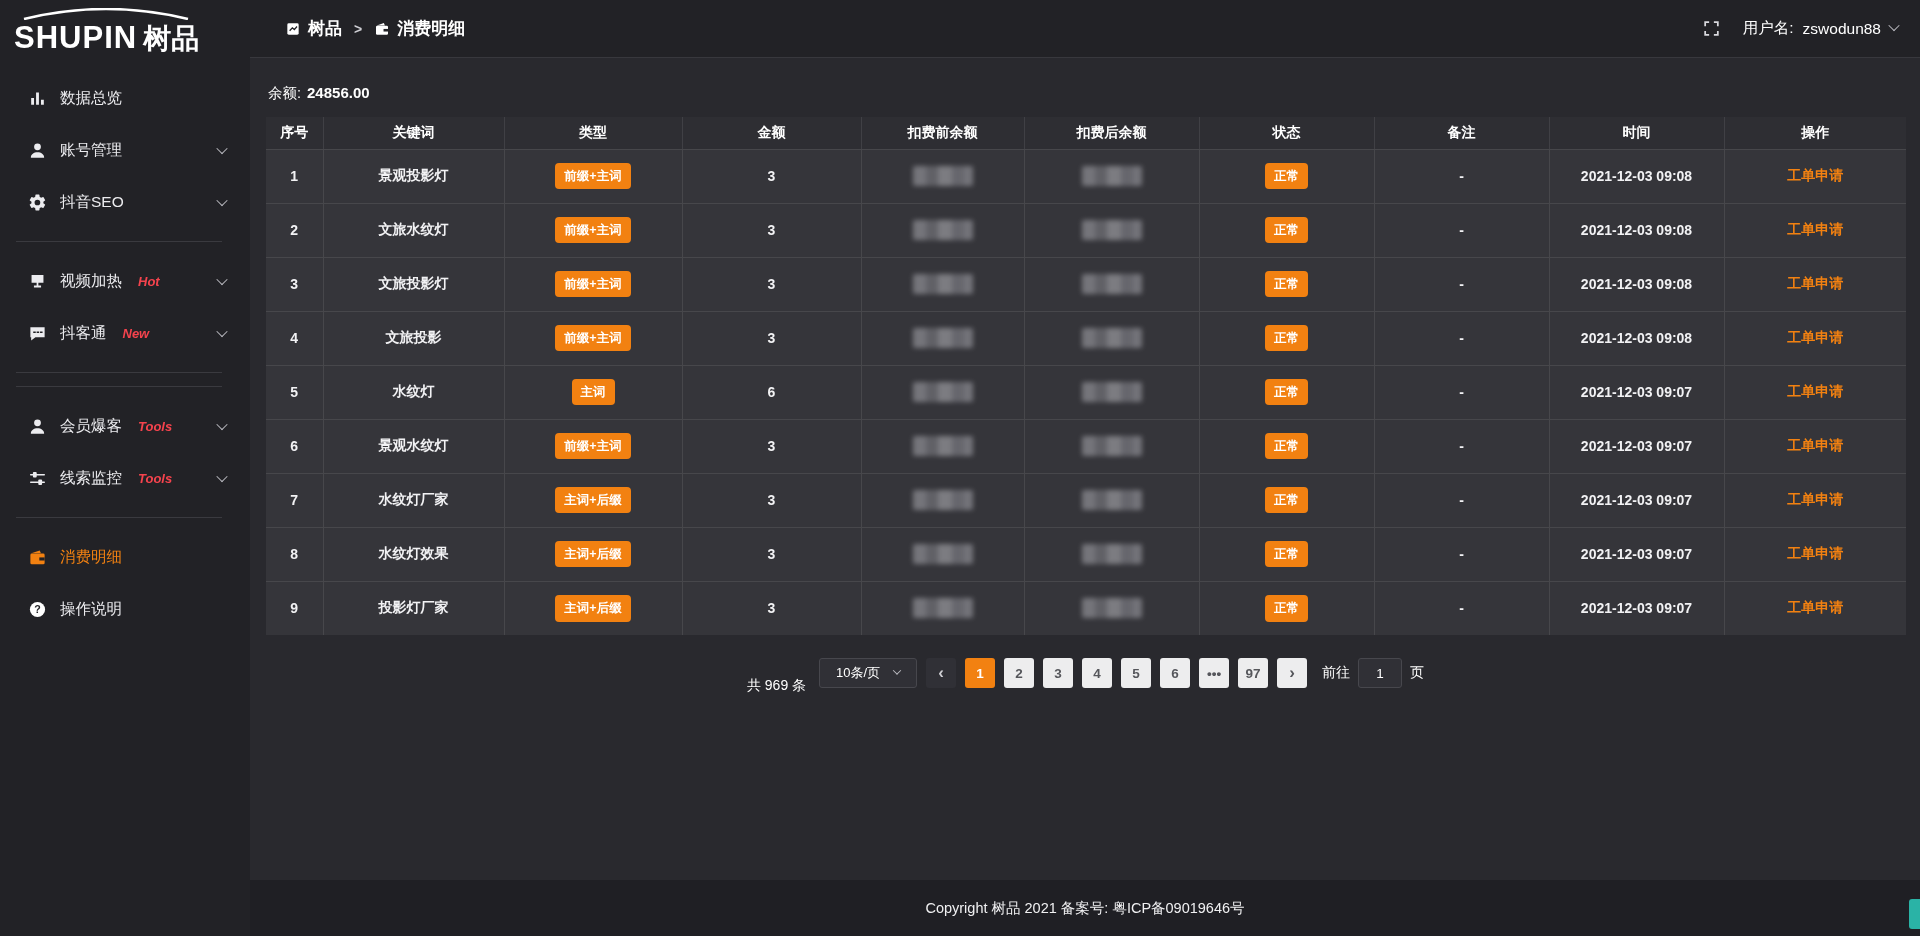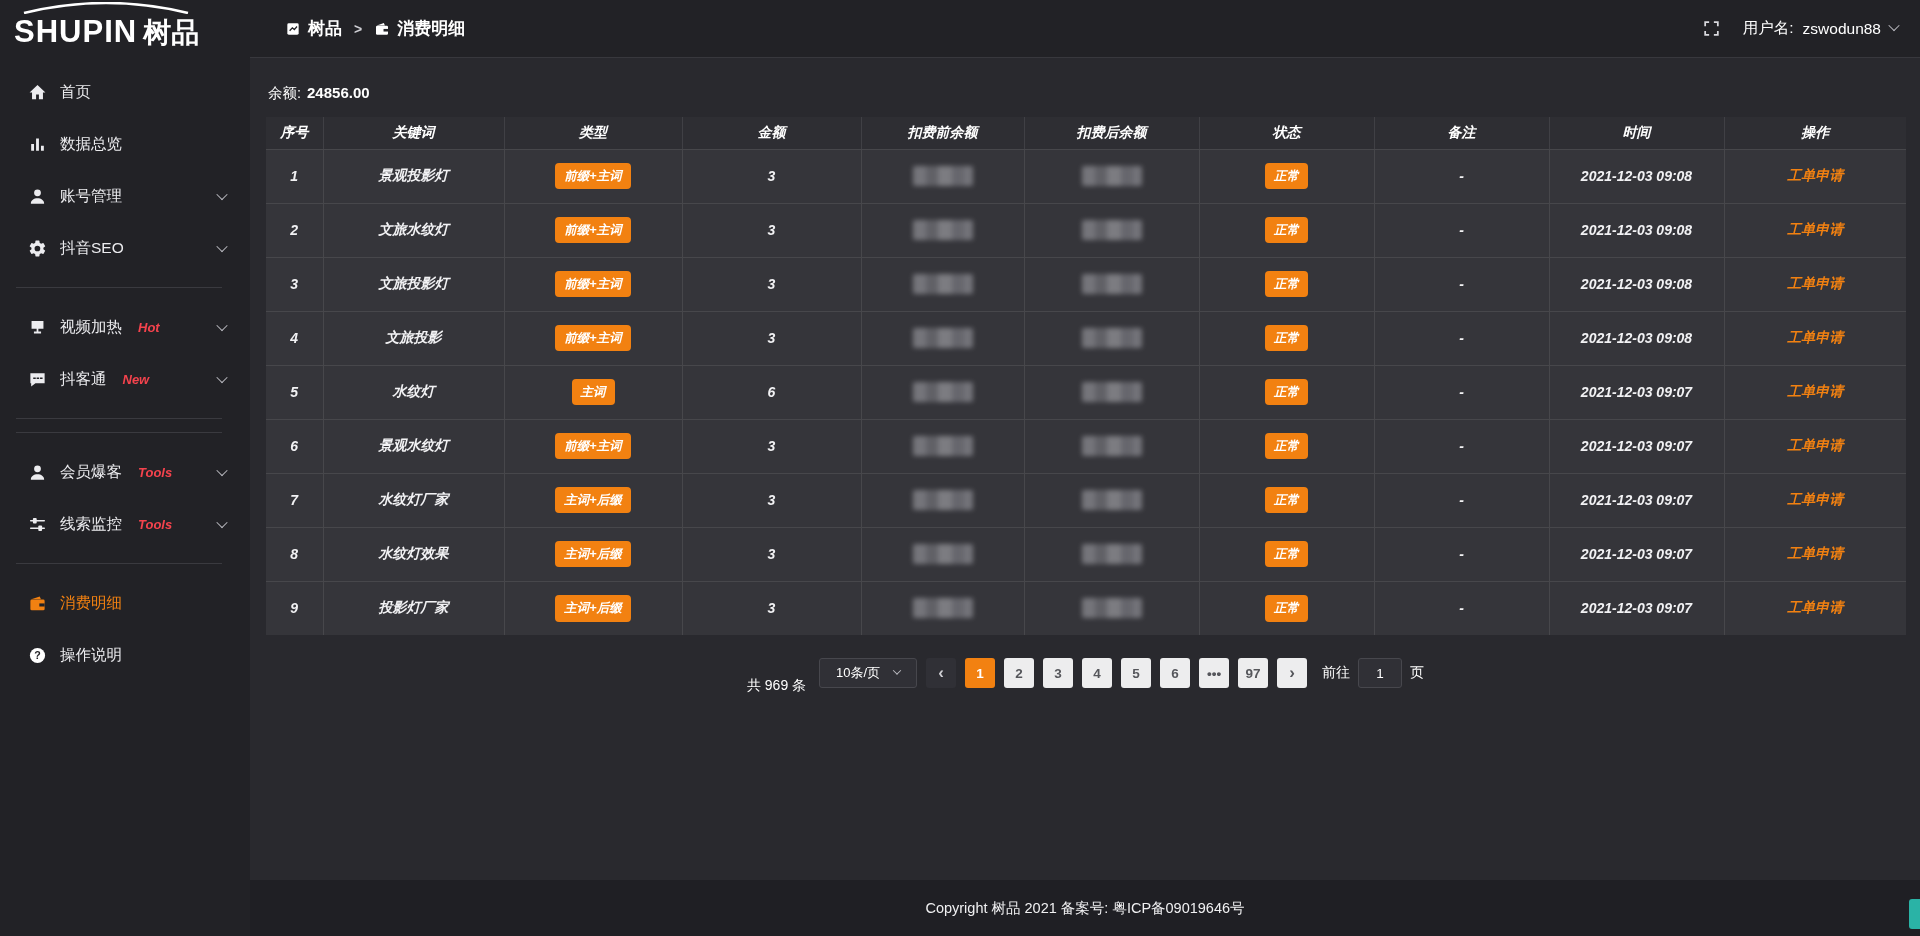--- a/index.html
+++ b/index.html
@@ -3,21 +3,21 @@
 <meta charset="utf-8">
 <style>
   * { margin:0; padding:0; box-sizing:border-box; }
   html,body { width:1920px; height:936px; overflow:hidden; }
   body { font-family:"Liberation Sans","DejaVu Sans",sans-serif; background:#27272b; color:#ededf0; }
   :root { --accent:#f28111; --bg-dark:#222226; --bg-content:#29292e; --row:#35353a; --rowhead:#2e2e33; --line:rgba(255,255,255,.09); }
 
   .app { display:flex; width:100%; height:100%; }
 
   
-  .sidebar { width:250px; flex:none; background:var(--bg-dark); padding-top:0;text-align:center; }
+  .sidebar { width:250px; flex:none; background:var(--bg-dark); padding-top:6px;text-align:center; }
   .logo { padding:2px 0 0 14px; width:200px; }
   .logo svg.arc { display:block; margin-left:4px; }
   .logo-text { display:flex; align-items:baseline; gap:6px; color:#fff; white-space:nowrap; }
   .logo-en { font-size:31px; font-weight:800; letter-spacing:1px; }
   .logo-cn { font-size:28px; font-weight:800; }
   .menu { padding-top:14px; }
   .menu-item { height:52px; display:flex; align-items:center; padding:0 24px 0 28px; cursor:pointer; color:#ececef; }
   .menu-item .mi-icon { width:19px; height:19px; margin-right:13px; flex:none; display:inline-flex; }
   .menu-item .mi-icon svg { width:100%; height:100%; }
   .menu-item .mi-label { font-size:15.5px; }
@@ -40,21 +40,21 @@
   .fs-btn { width:19px; height:19px; color:#d9d9de; cursor:pointer; display:inline-flex; }
   .fs-btn svg { width:100%; height:100%; }
   .user-box { display:flex; align-items:center; gap:9px; color:#fff; font-size:15.5px; cursor:pointer; }
   .user-box .chev { margin-top:-3px; }
 
   
   .content { flex:1; background:var(--bg-content); padding:20px 15px 0 16px; }
   .balance { font-size:14.5px; color:#fff; margin:6px 0 14px 2px; }
   .balance b { margin-left:6px; font-size:15px; }
 
-  table.data { width:100%; border-collapse:collapse; table-layout:fixed;font-style:italic; }
+  table.data { width:100%; border-collapse:collapse; table-layout:fixed; }
   table.data thead th { background:var(--rowhead); height:32px; font-size:14px; font-weight:bold; color:#fff; border-left:1px solid var(--line); }
   table.data thead th:first-child { border-left:none; }
   table.data tbody td { background:var(--row); height:54px; text-align:center; vertical-align:middle;
                         font-size:14px; font-weight:600; color:#f2f2f4; border-top:1px solid var(--line); border-left:1px solid var(--line); }
   table.data tbody td:first-child { border-left:none; }
   .badge { display:inline-block; background:var(--accent); color:#fff; font-size:12.5px; font-weight:bold; line-height:1; padding:7px 9px; border-radius:4px; }
   .blur-block { width:60px; height:20px; margin:0 auto; border-radius:2px; filter:blur(2.6px); opacity:.8;
     background:linear-gradient(90deg,#85858b 0 13px,#6c6c72 13px 25px,#8e8e93 25px 39px,#73737a 39px 51px,#838389 51px 100%); }
   .action-link { color:var(--accent); cursor:pointer; text-decoration:none; font-weight:600; }
 
@@ -87,29 +87,20 @@
     <div class="logo">
       <svg class="arc" width="176" height="12" viewBox="0 0 176 12">
         <path d="M6 11 Q88 -9 170 11" stroke="#fff" stroke-width="2.6" fill="none"></path>
       </svg>
       <div class="logo-text">
         <span class="logo-en">SHUPIN</span>
         <span class="logo-cn">树品</span>
       </div>
     </div>
     <nav class="menu" id="menu">
-  <div class="menu-item">
-    <span class="mi-icon">
-            <svg viewBox="0 0 24 24">
-              <path fill="currentColor" d="M12 2.6L22 12h-3.1v8.6h-5.1v-6.2h-3.6v6.2H5.1V12H2z"></path>
-            </svg>
-          </span>
-    <span class="mi-label">首页</span>
-
-  </div>
 
   <div class="menu-item">
     <span class="mi-icon">
             <svg viewBox="0 0 24 24">
               <path fill="currentColor" d="M4 11.5h3.6V20H4zM10.2 4.5h3.6V20h-3.6zM16.4 13.5H20V20h-3.6z"></path>
             </svg>
           </span>
     <span class="mi-label">数据总览</span>
 
   </div>

